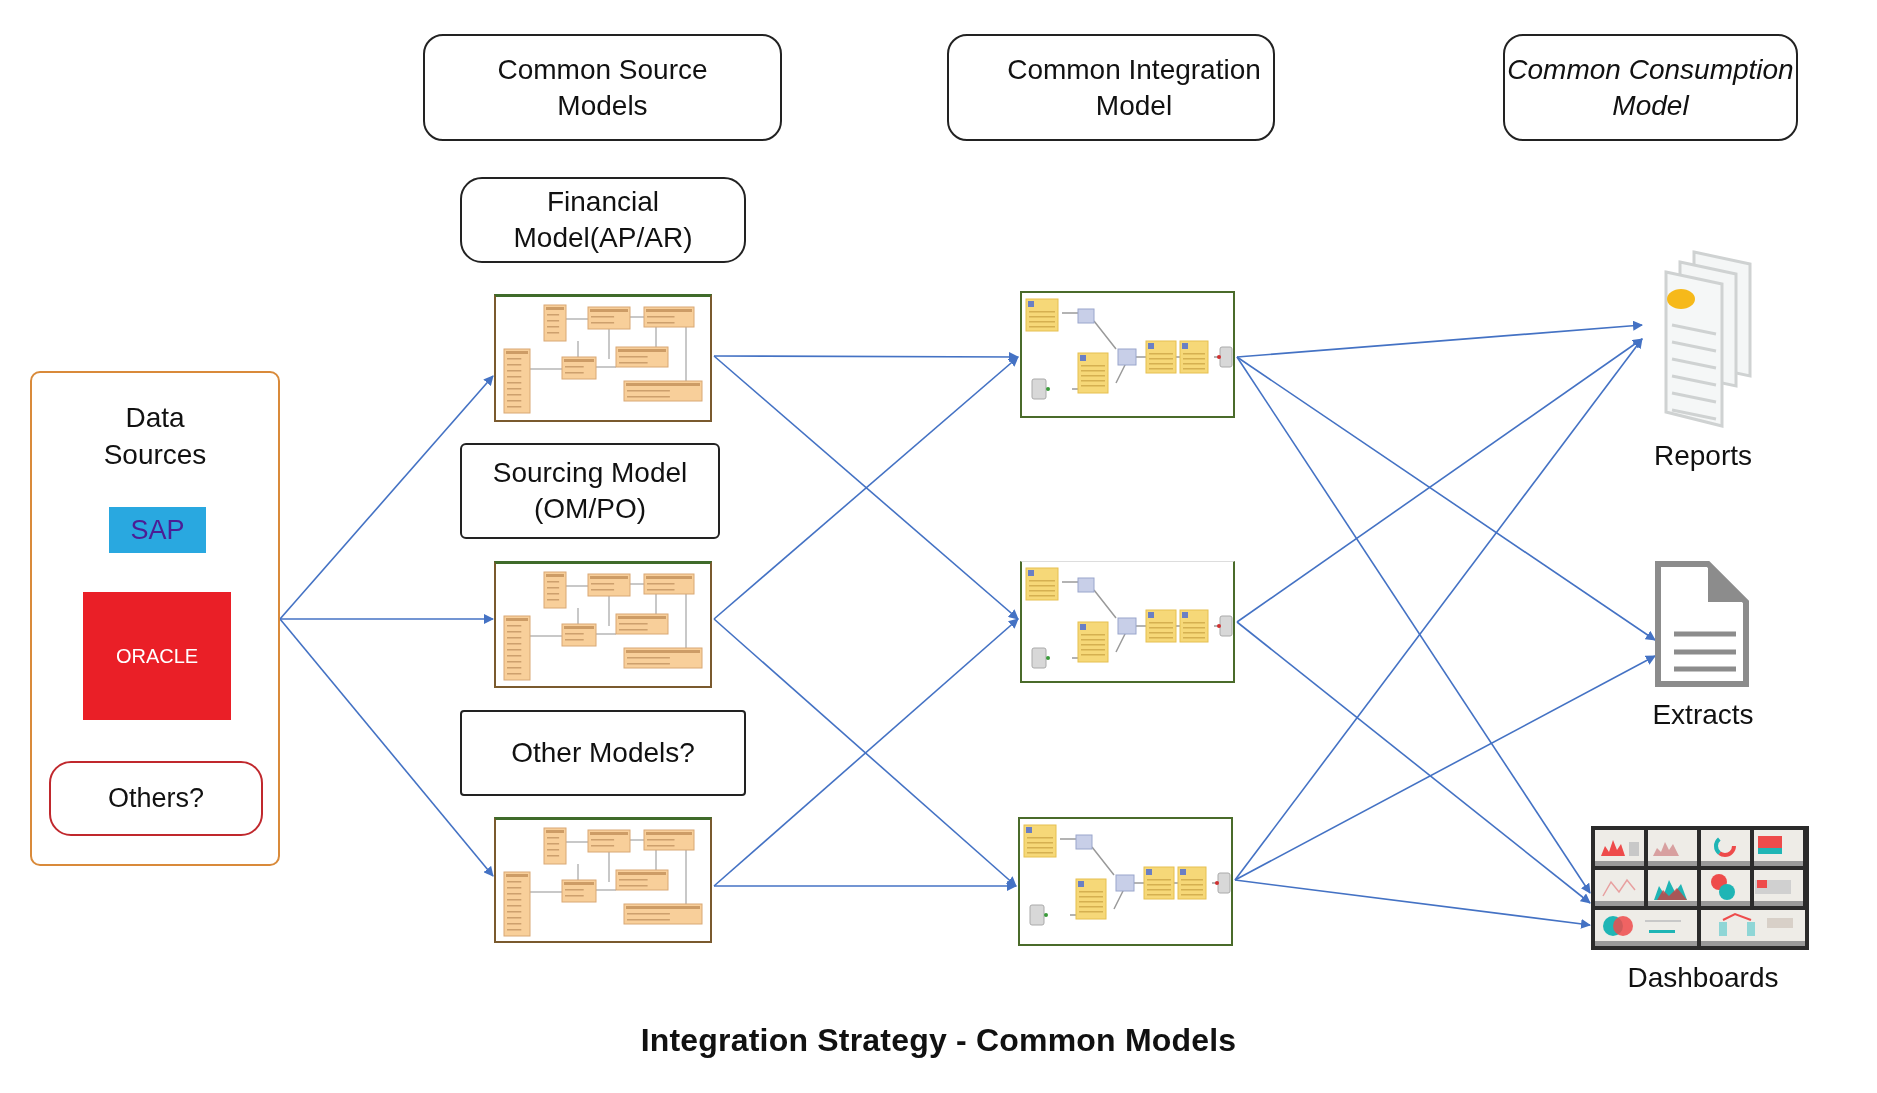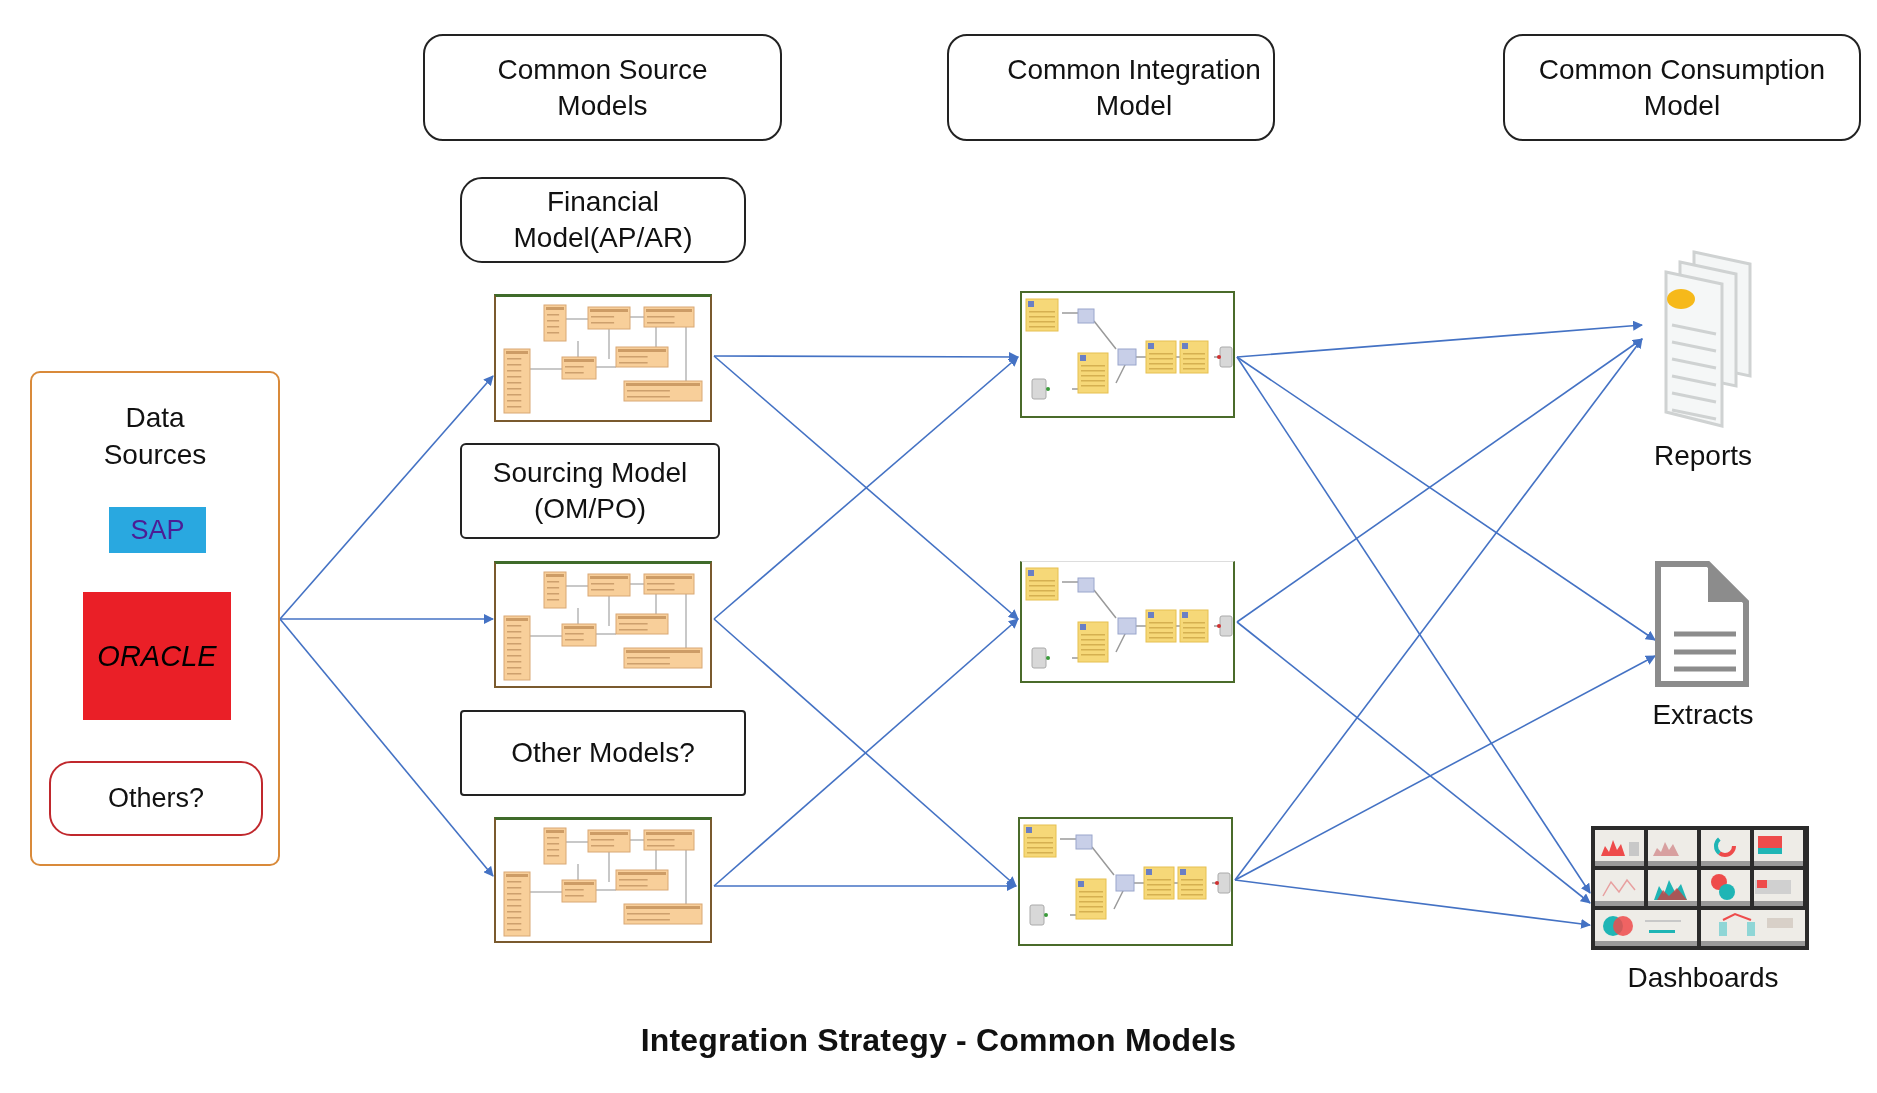--- a/index.html
+++ b/index.html
@@ -5,21 +5,21 @@
   html, body { margin:0; padding:0; background:#ffffff; }
   body { width:1877px; height:1093px; position:relative; overflow:hidden;
          font-family:"Liberation Sans", sans-serif; color:#111; }
   .abs { position:absolute; box-sizing:border-box; }
   .rbox { border:2px solid #222; border-radius:20px; background:#fff;
           display:flex; align-items:center; justify-content:center; text-align:center;
           font-size:28px; line-height:36px; white-space:pre-line; }
   .ds { border:2px solid #d98a3a; border-radius:10px; background:#fff; }
   .ds-title { font-size:28px; line-height:37px; text-align:center; white-space:pre-line; }
   .sap { background:#29a8e0; color:#4c1d95; font-size:27px; display:flex; align-items:center; justify-content:center; }
-  .oracle { background:#ea1f27; color:#000000; font-size:29px; display:flex; align-items:center; justify-content:center;font-style:italic; }
+  .oracle { background:#ea1f27; color:#ffffff; font-size:20px; display:flex; align-items:center; justify-content:center; }
   .others { border:2px solid #c0282d; border-radius:22px; font-size:27px; display:flex; align-items:center; justify-content:center; }
   .thumb-src { background:#fff; border:2px solid #7a5a2e; border-top:3px solid #3f6b2a; overflow:hidden; }
   .thumb-int { background:#fff; border:2px solid #4a6b2a; overflow:hidden; }
   .cons-label { font-size:28px; text-align:center; width:220px; }
   .title { font-size:32px; font-weight:bold; text-align:center; width:100%; left:0; letter-spacing:0.2px; }
   svg.arrows { position:absolute; left:0; top:0; }
 </style>
 </head>
 <body>
 
@@ -47,21 +47,21 @@
       <line x1="1235" y1="880" x2="1642" y2="339" marker-end="url(#ah)"></line>
       <line x1="1235" y1="880" x2="1655" y2="656" marker-end="url(#ah)"></line>
       <line x1="1235" y1="880" x2="1590" y2="925" marker-end="url(#ah)"></line>
     </g>
 </svg>
 
 <div class="abs rbox" style="left:423px;top:34px;width:359px;height:107px;">Common Source
 Models</div>
 <div class="abs rbox" style="left:947px;top:34px;width:328px;height:107px;padding-left:46px;">Common Integration
 Model</div>
-<div class="abs rbox" style="left:1503px;top:34px;width:358px;height:107px;">Common Consumption
+<div class="abs rbox" style="left:1503px;top:34px;width:295px;height:107px;font-style:italic;">Common Consumption
 Model</div>
 
 <div class="abs ds" style="left:30px;top:371px;width:250px;height:495px;">
   <div class="abs ds-title" style="left:0;top:26px;width:246px;">Data
 Sources</div>
   <div class="abs sap" style="left:77px;top:134px;width:97px;height:46px;">SAP</div>
   <div class="abs oracle" style="left:51px;top:219px;width:148px;height:128px;">ORACLE</div>
   <div class="abs others" style="left:17px;top:388px;width:214px;height:75px;">Others?</div>
 </div>
 

